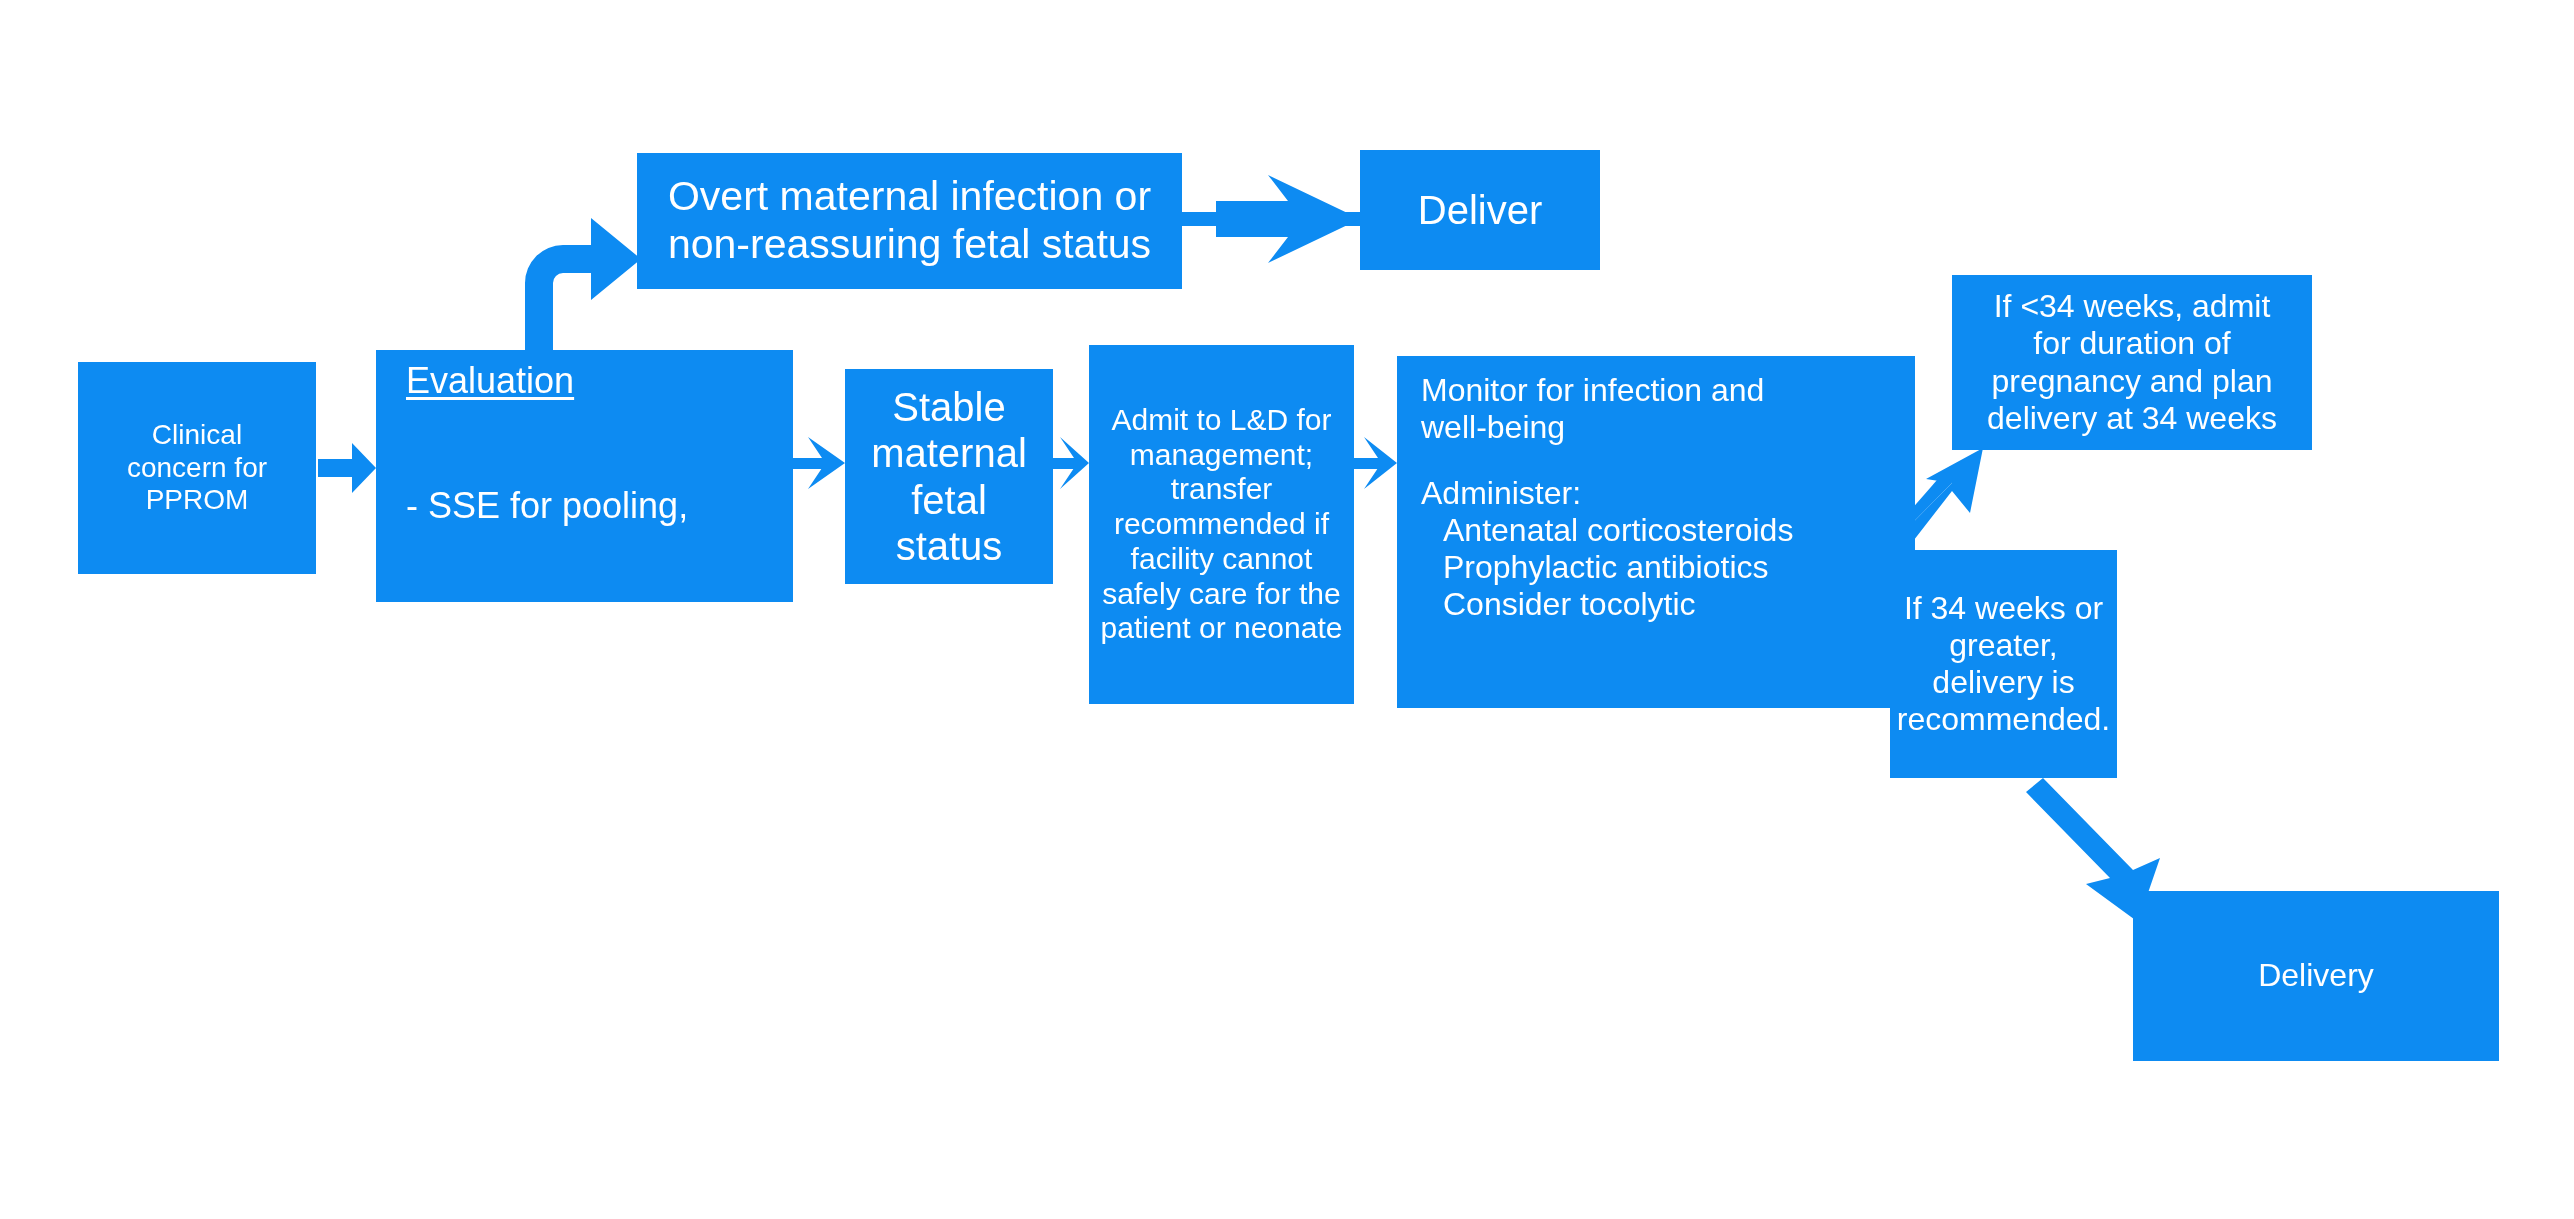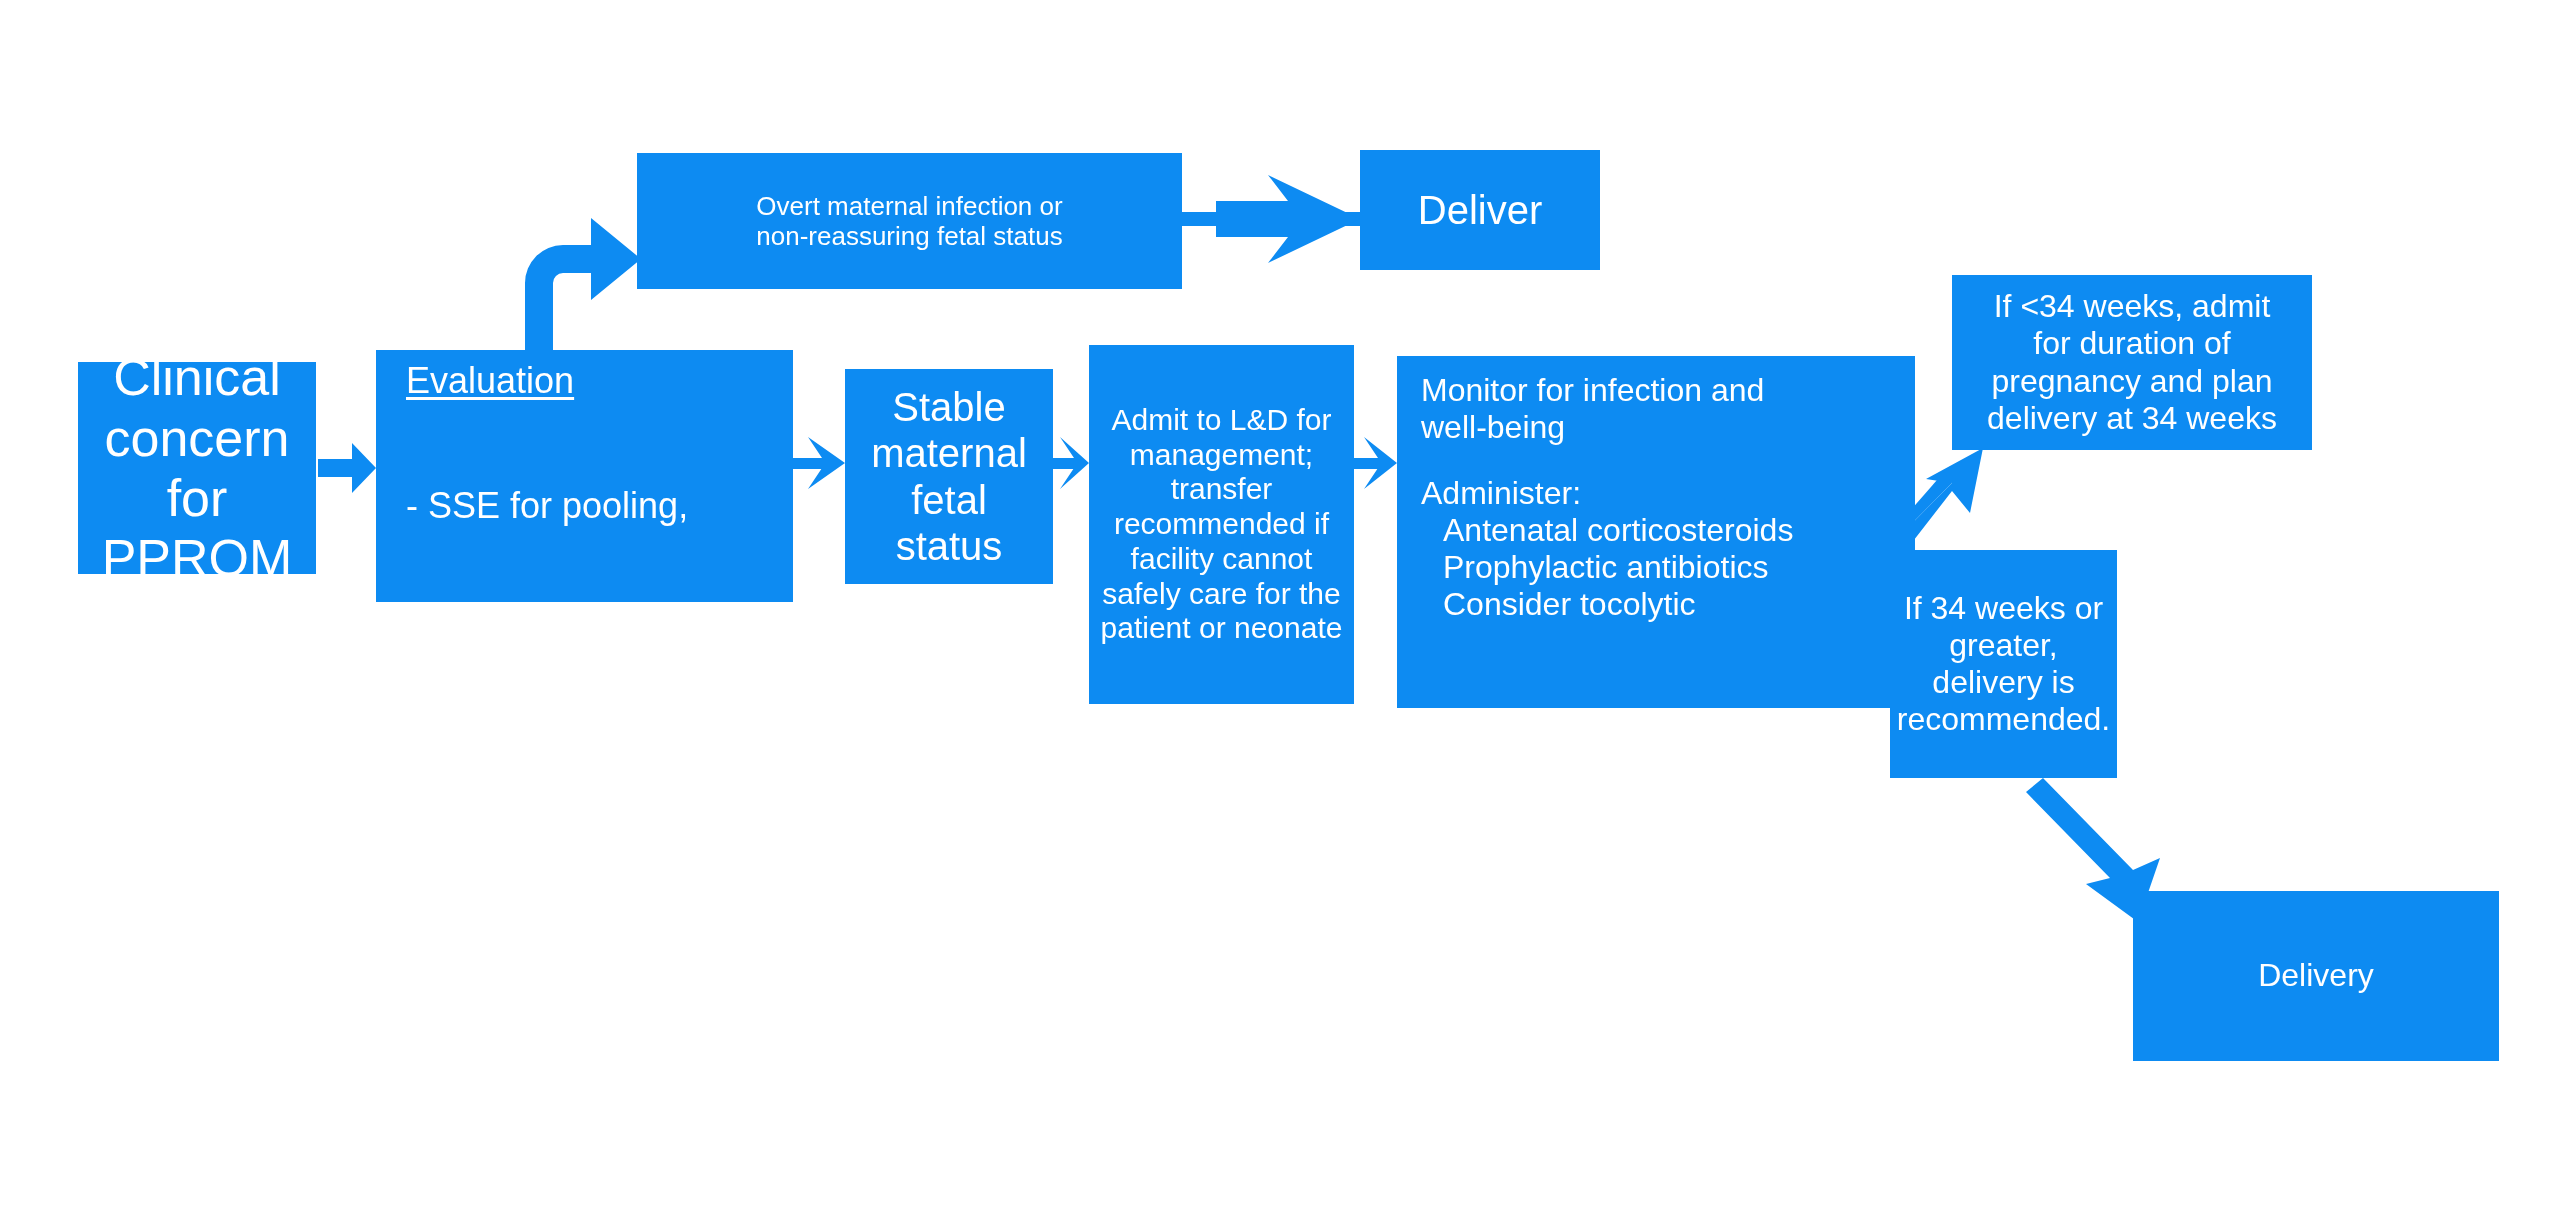--- a/index.html
+++ b/index.html
@@ -28,30 +28,30 @@
     justify-content: center;
     line-height: 1.16;
     white-space: pre-wrap;
   }
   .node.center { text-align: center; align-items: center; }
   .node.left   { text-align: left;   align-items: flex-start; }
 
   
   #n-clinical {
     left: 78px;  top: 362px;  width: 238px; height: 212px;
-    font-size: 52px; padding: 0 8px;
+    font-size: 28px; padding: 0 8px;
   }
   #n-evaluation {
     left: 376px; top: 350px;  width: 417px; height: 252px;
     font-size: 36px; padding: 10px 18px 0 30px;
     justify-content: flex-start;
   }
   #n-overt {
     left: 637px; top: 153px;  width: 545px; height: 136px;
-    font-size: 26px; padding: 0 30px;
+    font-size: 41px; padding: 0 30px;
   }
   #n-deliver {
     left: 1360px; top: 150px; width: 240px; height: 120px;
     font-size: 40px;
   }
   #n-stable {
     left: 845px; top: 355px;  width: 208px; height: 215px;
     font-size: 40px; padding: 0 6px; margin-top: 14px;
   }
   #n-admit {

